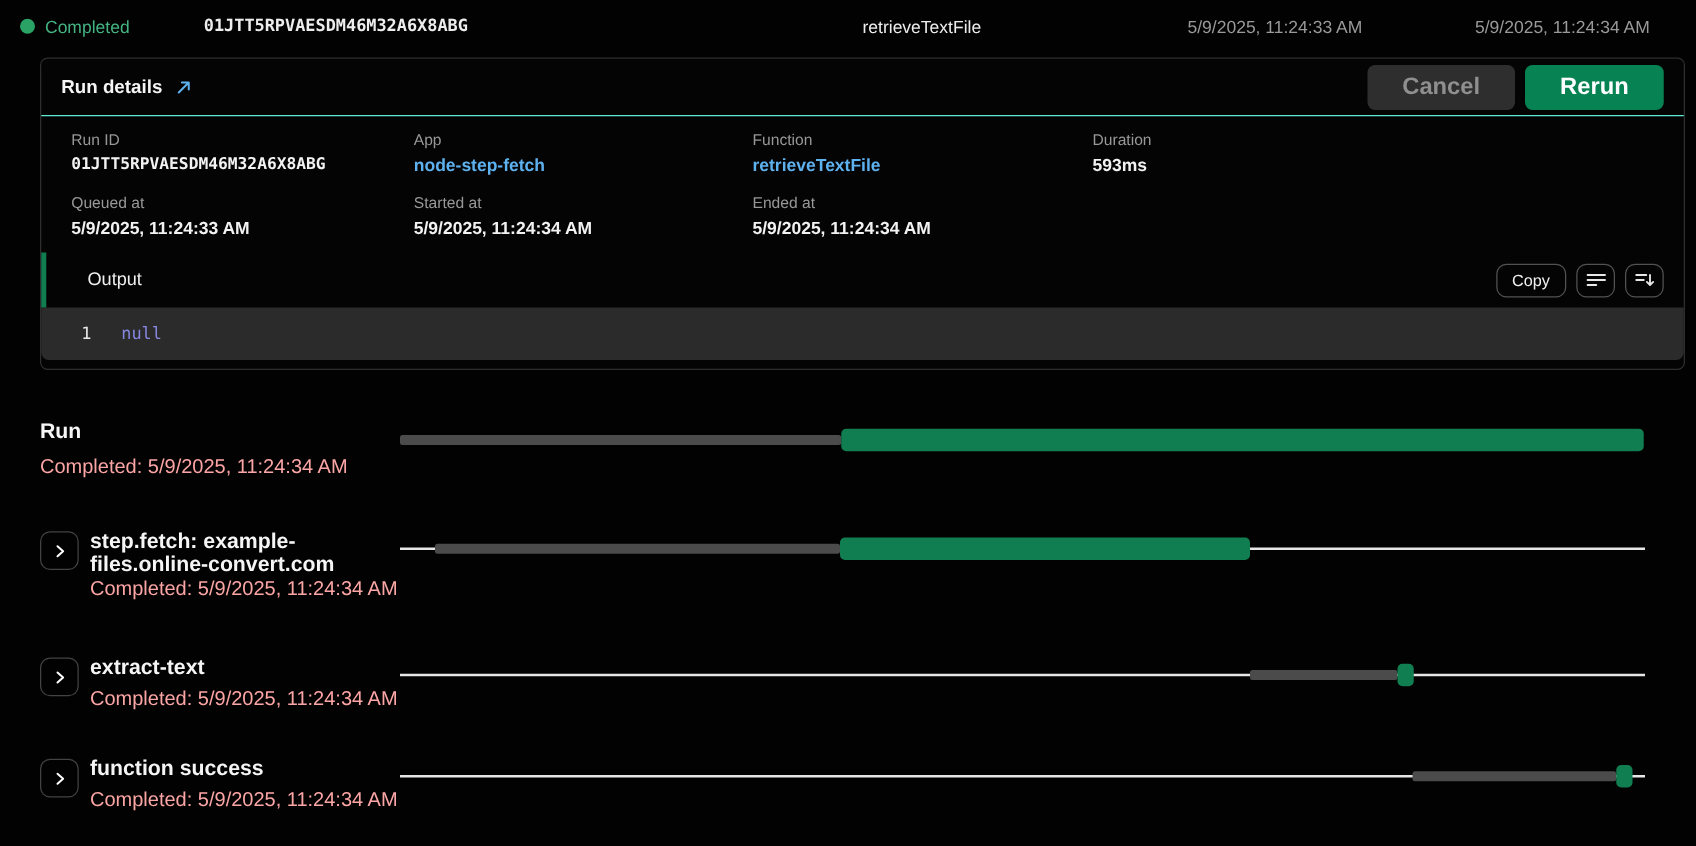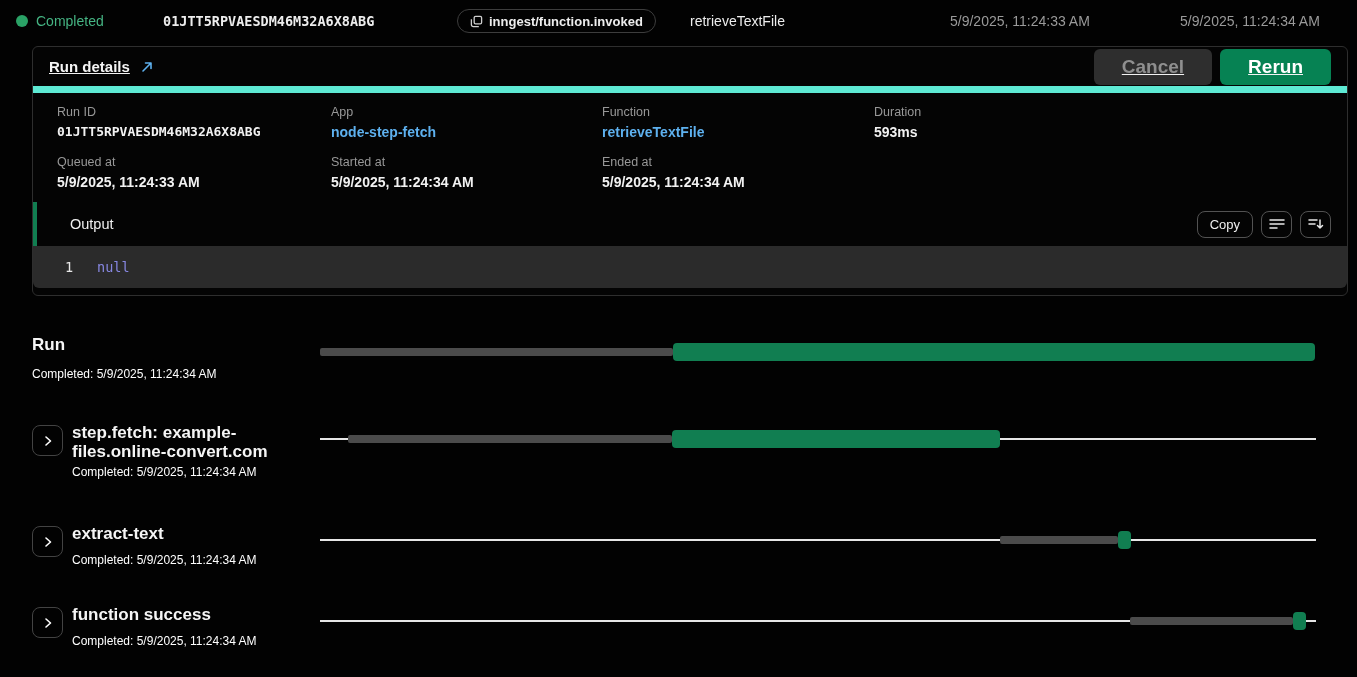--- a/index.html
+++ b/index.html
@@ -17,21 +17,21 @@
     gap:6px; padding:0 12px; border:1px solid #3d3d3d; border-radius:12px; background:transparent;
     color:#ededed; font-size:13px; font-weight:700; cursor:pointer; }
   .topbar-fn { position:absolute; left:690px; top:13px; font-size:14px; font-weight:500; color:#ededed; }
   .topbar-ts1 { position:absolute; left:950px; top:13px; font-size:14px; color:#9a9a9a; }
   .topbar-ts2 { position:absolute; left:1180px; top:13px; font-size:14px; color:#9a9a9a; }
 
   
   .panel { position:absolute; left:32px; top:46px; width:1316px; height:250px;
     border:1px solid #2e2e2e; border-radius:6px; background:#040404; }
   .panel-header { display:flex; align-items:center; height:46px; padding:0 16px;
-    border-bottom:7px solid #5eead4;text-decoration:underline; }
+    border-bottom:1px solid #5eead4; }
   .panel-title { font-size:15px; font-weight:700; color:#f5f5f5; }
   .ext-link { margin-left:10px; display:inline-flex; cursor:pointer; }
   .header-actions { margin-left:auto; display:flex; gap:8px; }
   .btn { border:none; border-radius:6px; font-size:19px; font-weight:700; padding:7px 28px;
     font-family:"Liberation Sans", sans-serif; cursor:pointer; }
   .btn-cancel { background:#2e2e2e; color:#8f8f8f; }
   .btn-rerun { background:var(--button-green,#068253); color:#fff; }
 
   .details-grid { display:grid; grid-template-columns:274px 271px 272px 1fr;
     padding:12px 24px 12px 24px; row-gap:15px; }
@@ -61,46 +61,37 @@
   .t-row:nth-child(1) { margin-top:39px; }
   .t-row:nth-child(2) { margin-top:41px; }
   .t-row:nth-child(3) { margin-top:44px; }
   .t-row:nth-child(4) { margin-top:37px; }
   .expander { position:absolute; left:32px; top:2px; width:31px; height:31px; border-radius:8px;
     border:1px solid #434343; background:transparent; display:flex; align-items:center;
     justify-content:center; cursor:pointer; }
   .t-label { width:252px; }
   .has-expander .t-label { margin-left:40px; }
   .t-title { font-size:17px; font-weight:600; color:#f5f5f5; line-height:19px; }
-  .t-sub { font-size:12px; color:#ffffff; margin-top:9px; line-height:16px; }
+  .t-sub { font-size:16px; color:#fca5a5; margin-top:9px; line-height:16px; }
   .t-row:nth-child(1) .t-sub { margin-top:12px; }
   .t-row:nth-child(2) .t-sub { margin-top:3px; }
   .t-track { position:absolute; left:320px; top:7px; width:996px; height:18px; }
   .t-row:nth-child(1) .t-track { top:8px; }
   .t-baseline { position:absolute; left:0; right:0; top:8px; height:1.5px; background:#e6e6e6; }
   .t-seg { position:absolute; }
   .t-seg.waiting { height:8px; top:5px; background:var(--bar-gray,#4b4b4b); border-radius:2px; }
   .t-seg.running { height:18px; top:0; background:var(--bar-green,#117e51); border-radius:4px; }
 </style>
 </head>
 <body>
 
 <header class="topbar">
   <span class="status-dot"></span>
   <span class="status-text">Completed</span>
   <span class="topbar-runid">01JTT5RPVAESDM46M32A6X8ABG</span>
-  <button class="trigger-badge">
-    <span style="display:inline-flex;">
-      <svg width="13" height="13" viewBox="0 0 14 14">
-          <rect x="4.5" y="1.5" width="8" height="8" rx="1.5" fill="none" stroke="#cfcfcf" stroke-width="1.4"></rect>
-          <path d="M9.5 12.5h-6a2 2 0 0 1-2-2v-6" fill="none" stroke="#cfcfcf" stroke-width="1.4"></path>
-        </svg>
-    </span>
-    <span>inngest/function.invoked</span>
-  </button>
   <span class="topbar-fn">retrieveTextFile</span>
   <span class="topbar-ts1">5/9/2025, 11:24:33 AM</span>
   <span class="topbar-ts2">5/9/2025, 11:24:34 AM</span>
 </header>
 
 <section class="panel">
   <div class="panel-header">
     <span class="panel-title">Run details</span>
     <span class="ext-link">
       <svg width="14" height="14" viewBox="0 0 14 14">

